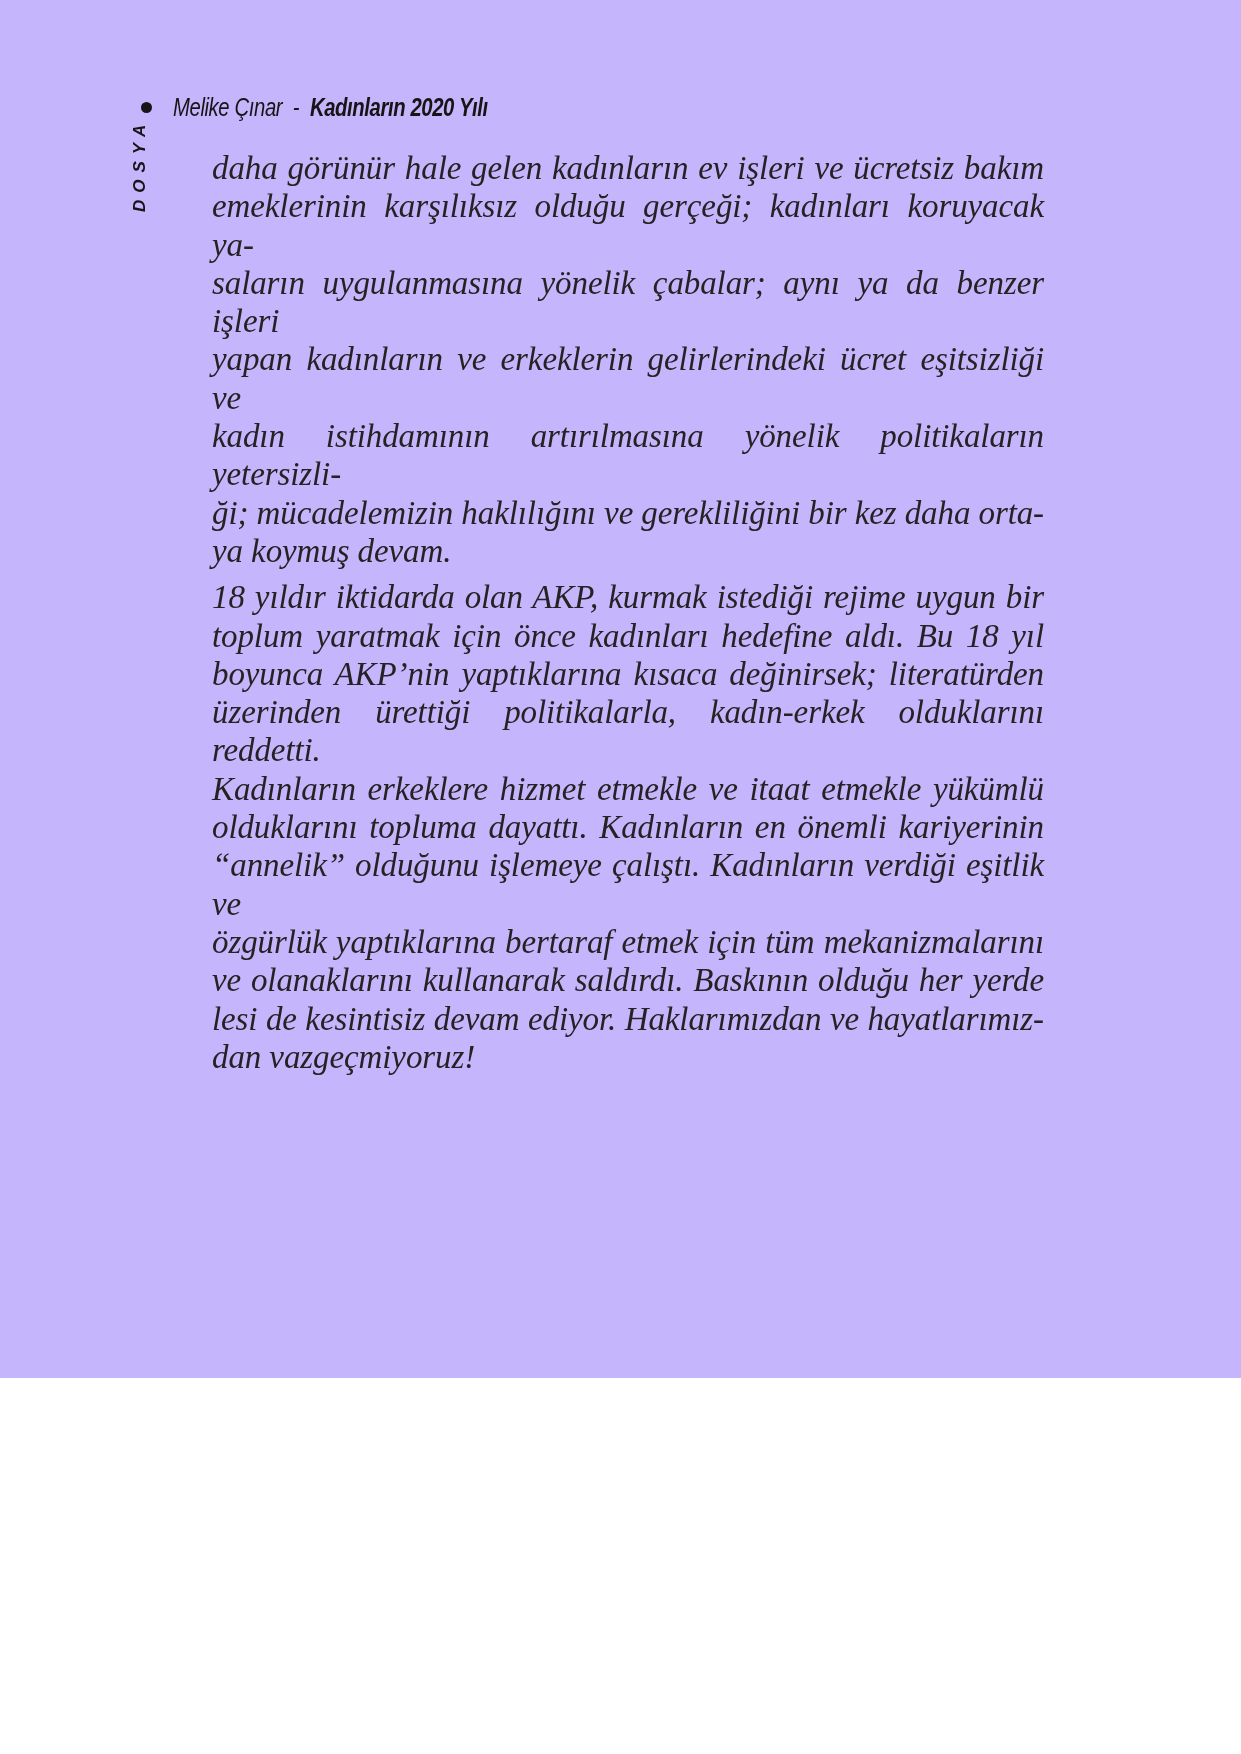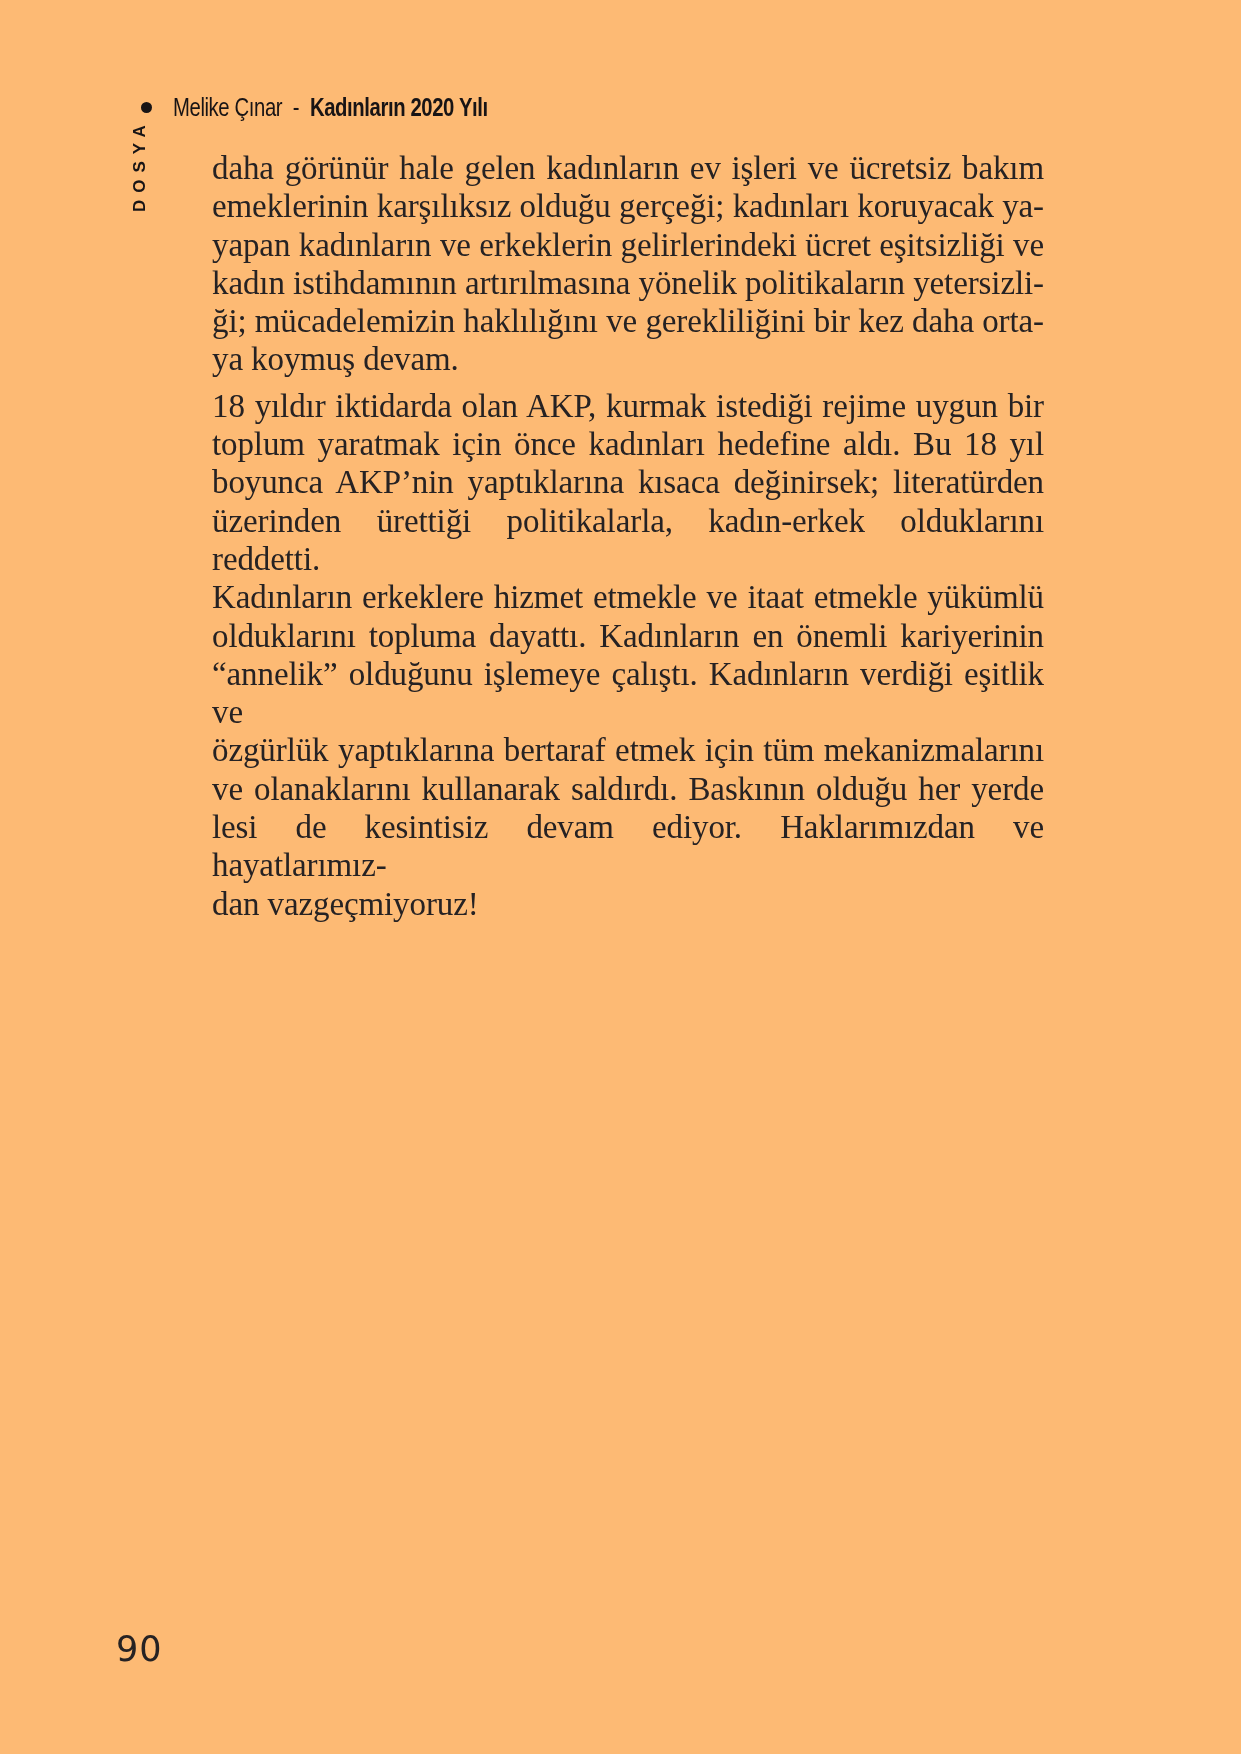--- a/index.html
+++ b/index.html
@@ -1,25 +1,26 @@
 <!DOCTYPE html>
 <html lang="tr"><head>
 <meta charset="utf-8">
 <style>
   * { margin: 0; padding: 0; box-sizing: border-box; }
   html, body { background: #ffffff; }
   .page {
     position: relative;
     width: 1241px;
-    height: 1754px;
-    background: #fdba74;
+    height: 1378px;
+    background: #c4b5fd;
     color: #262223;
     font-family: "Liberation Serif", "DejaVu Serif", serif;
     overflow: hidden;
     margin: 0 auto;
+    font-style: italic;
   }
 
   
   .running-header {
     position: absolute;
     left: 141px;
     top: 92px;
     display: flex;
     align-items: center;
     color: #181415;
@@ -109,20 +110,21 @@
       <span class="doc-title">Kadınların 2020 Yılı</span>
     </span>
   </header>
 
   <div class="section-label">DOSYA</div>
 
   <main class="body-text">
     <div class="para">
       <div class="line">daha görünür hale gelen kadınların ev işleri ve ücretsiz bakım</div>
       <div class="line">emeklerinin karşılıksız olduğu gerçeği; kadınları koruyacak ya-</div>
+      <div class="line">saların uygulanmasına yönelik çabalar; aynı ya da benzer işleri</div>
       <div class="line">yapan kadınların ve erkeklerin gelirlerindeki ücret eşitsizliği ve</div>
       <div class="line">kadın istihdamının artırılmasına yönelik politikaların yetersizli-</div>
       <div class="line">ği; mücadelemizin haklılığını ve gerekliliğini bir kez daha orta-</div>
       <div class="line last">ya koymuş devam.</div>
     </div>
     <div class="para">
       <div class="line">18 yıldır iktidarda olan AKP, kurmak istediği rejime uygun bir</div>
       <div class="line">toplum yaratmak için önce kadınları hedefine aldı. Bu 18 yıl</div>
       <div class="line">boyunca AKP’nin yaptıklarına kısaca değinirsek; literatürden</div>
       <div class="line">üzerinden ürettiği politikalarla, kadın-erkek olduklarını reddetti.</div>

